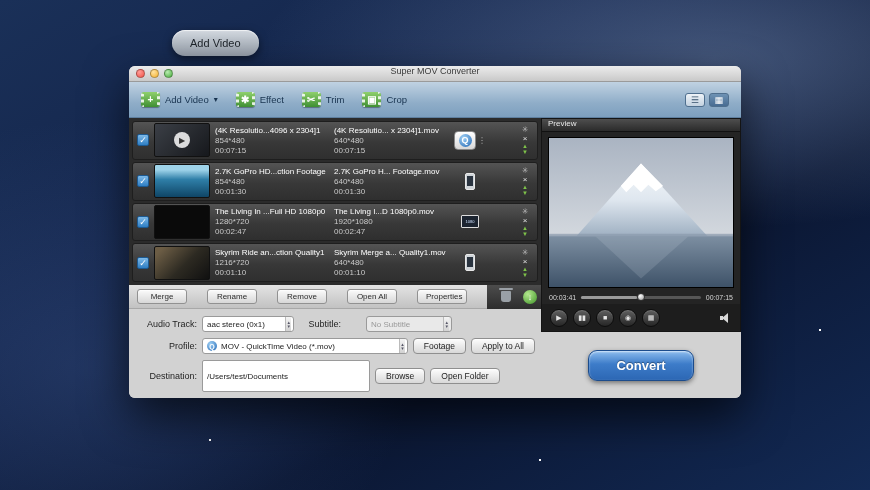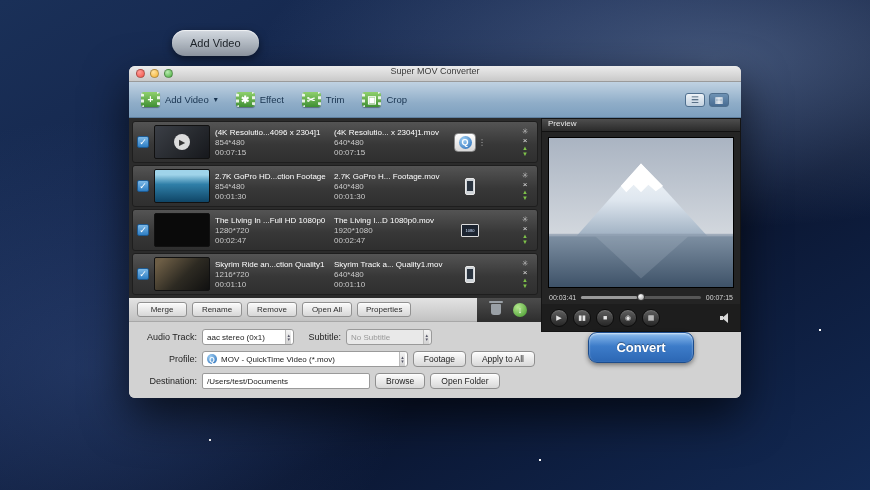--- a/index.html
+++ b/index.html
@@ -106,48 +106,48 @@
   .phone{ width:10px; height:17px; border:1px solid #e8e8e8; border-radius:2px; background:#cfd4d8; position:relative; }
   .phone::before{ content:""; position:absolute; left:1px; top:2px; right:1px; bottom:3px; background:#2a3440; }
   .hdscreen{ width:18px; height:13px; border:1px solid #ddd; background:#1c2430; border-radius:1px;
              color:#cfe2ff; font-size:4px; display:flex; align-items:center; justify-content:center; }
   .rowicons{ margin-left:auto; width:16px; display:flex; flex-direction:column; align-items:center; line-height:9px; }
   .gear{ color:#b9b9b9; font-size:8px; }
   .xico{ color:#e2e2e2; font-size:8px; }
   .updown{ color:#7ec24a; font-size:6px; letter-spacing:0; line-height:6px; text-align:center; }
 
   
-  .actions-bar{ height:24px; display:flex; align-items:center; gap:5px; padding:0 0 0 8px;
+  .actions-bar{ height:24px; display:flex; align-items:center; gap:20px; padding:0 0 0 8px;
                 background:linear-gradient(#e3e3e3,#c2c2c2); border-bottom:1px solid #a8a8a8; }
   .abtn{ min-width:50px; padding:2px 8px; font-size:8px; color:#2b2b2b; text-align:center;
          background:linear-gradient(#fbfbfb,#d7d7d7); border:1px solid #919191; border-radius:3px;
          box-shadow:0 1px 1px rgba(255,255,255,.7) inset; }
   .io-zone{ margin-left:auto; height:24px; display:flex; align-items:center; gap:12px; padding:0 14px;
             background:linear-gradient(#4c4c4c,#2d2d2d); }
   .trash{ width:10px; height:11px; background:#9aa0a6; border-radius:1px 1px 3px 3px; position:relative; }
   .trash::before{ content:""; position:absolute; left:-2px; top:-3px; width:14px; height:2px; background:#9aa0a6; border-radius:1px; }
   .dlarrow{ width:14px; height:14px; border-radius:50%; background:radial-gradient(circle at 35% 30%, #b4e88e,#3f9428);
             color:#fff; font-size:9px; font-weight:bold; display:flex; align-items:center; justify-content:center; }
 
   
   .settings-panel{ flex:1; background:#d2d2d2; padding:7px 6px 6px 4px; display:flex; flex-direction:column; gap:6px; font-size:9px; }
   .srow{ display:flex; align-items:center; gap:5px; }
   .slabel{ width:64px; text-align:right; color:#1f1f1f; flex:none; }
   .combo{ background:#fff; border:1px solid #9a9a9a; border-radius:3px; height:16px;
           display:flex; align-items:center; gap:4px; padding:0 2px 0 4px; font-size:8px; color:#222; }
   .combo .val{ white-space:nowrap; overflow:hidden; }
-  .combo.dis{ background:#e9e9e9; color:#999; }
+  .combo.dis{ background:#e9e9e9; color:#999;margin-left:20px; }
   .stepper{ margin-left:auto; display:flex; flex-direction:column; font-size:5px; line-height:4.5px; color:#556; padding:0 1px;
             background:linear-gradient(#f4f4f4,#d2d2d2); border-left:1px solid #bbb; height:100%; justify-content:center; }
   .combo.audio{ width:92px; } .combo.subtitle{ width:86px; } .combo.profile{ width:228px; }
   .qmini{ width:10px; height:10px; border-radius:50%; background:radial-gradient(circle at 35% 30%, #9fd0f5,#2368b4);
           color:#fff; font-size:7px; font-weight:bold; display:flex; align-items:center; justify-content:center; flex:none; }
   .sbtn{ padding:2px 10px; font-size:8.5px; color:#222; background:linear-gradient(#fdfdfd,#d8d8d8);
          border:1px solid #8f8f8f; border-radius:4px; box-shadow:0 1px 1px rgba(255,255,255,.8) inset; white-space:nowrap; }
-  .dest{ width:168px; height:16px; border:1px solid #9a9a9a; border-radius:2px; font-size:8px; padding:0 4px;
+  .dest{ width:168px; height:32px; border:1px solid #9a9a9a; border-radius:2px; font-size:8px; padding:0 4px;
          font-family:"Liberation Sans",sans-serif; color:#222; background:#fff; }
 
   
   .right-col{ flex:1; display:flex; flex-direction:column; background:#d2d2d2; }
   .preview{ height:214px; background:#242424; border:1px solid #141414; display:flex; flex-direction:column; }
   .pheader{ height:13px; background:linear-gradient(#4e4e4e,#2b2b2b); color:#e8e8e8; font-size:8px;
             display:flex; align-items:flex-start; padding-left:6px; border-bottom:1px solid #111; }
   .video{ flex:1; margin:5px 6px 3px 6px; border:1px solid #000; position:relative; overflow:hidden; background:#44505e; }
   .video svg{ position:absolute; inset:0; width:100%; height:100%; }
   .timebar{ height:13px; display:flex; align-items:center; gap:5px; padding:0 7px; color:#d6d6d6; font-size:7px; }
@@ -156,21 +156,21 @@
   .track .knob{ position:absolute; left:47%; top:-3px; width:8px; height:8px; border-radius:50%;
                 background:radial-gradient(circle at 35% 30%, #fff,#9a9a9a); border:1px solid #333; }
   .pcontrols{ height:27px; display:flex; align-items:center; gap:5px; padding:0 8px; background:#1d1d1d; }
   .pbtn{ width:18px; height:18px; border-radius:50%; background:linear-gradient(#606060,#262626);
          border:1px solid #0d0d0d; color:#e6e6e6; font-size:7px; display:flex; align-items:center; justify-content:center;
          box-shadow:0 1px 1px rgba(255,255,255,.15) inset; }
   .vol{ margin-left:auto; position:relative; width:12px; height:10px; }
   .vol .box{ position:absolute; left:0; top:3px; width:3px; height:4px; background:#d8d8d8; }
   .vol .cone{ position:absolute; left:2px; top:0; width:0; height:0;
               border-top:5px solid transparent; border-bottom:5px solid transparent; border-right:6px solid #d8d8d8; }
-  .convert-area{ flex:1; display:flex; justify-content:center; }
+  .convert-area{ flex:1; display:flex; align-items:center; justify-content:center; }
   .convert{
     width:106px; height:31px; border-radius:9px; color:#fff; font-weight:bold; font-size:13px;
     background:linear-gradient(#8cbcee,#3d7cc9 45%, #2c67b4);
     border:1px solid #1c4c8c; display:flex; align-items:center; justify-content:center;
     box-shadow:0 2px 5px rgba(0,0,0,.45), inset 0 1px 2px rgba(255,255,255,.65);
     text-shadow:0 -1px 1px rgba(0,0,0,.4);
   }
 </style>
 </head>
 <body>
@@ -297,21 +297,21 @@
 
           <div class="row">
             <span class="cb">✓</span>
             <span class="thumb t3"></span>
             <div class="finfo">
               <div class="fname">Skyrim Ride an...ction Quality1</div>
               <div class="fsub">1216*720</div>
               <div class="fsub">00:01:10</div>
             </div>
             <div class="finfo">
-              <div class="fname">Skyrim Track a... Quality1.mov</div>
+              <div class="fname">Skyrim Merge a... Quality1.mov</div>
               <div class="fsub">640*480</div>
               <div class="fsub">00:01:10</div>
             </div>
             <span class="dev">
               <span class="phone"></span>
             </span>
             <span class="rowicons">
               <span class="gear">✳</span>
               <span class="xico">×</span>
               <span class="updown">▲<br>▼</span>

